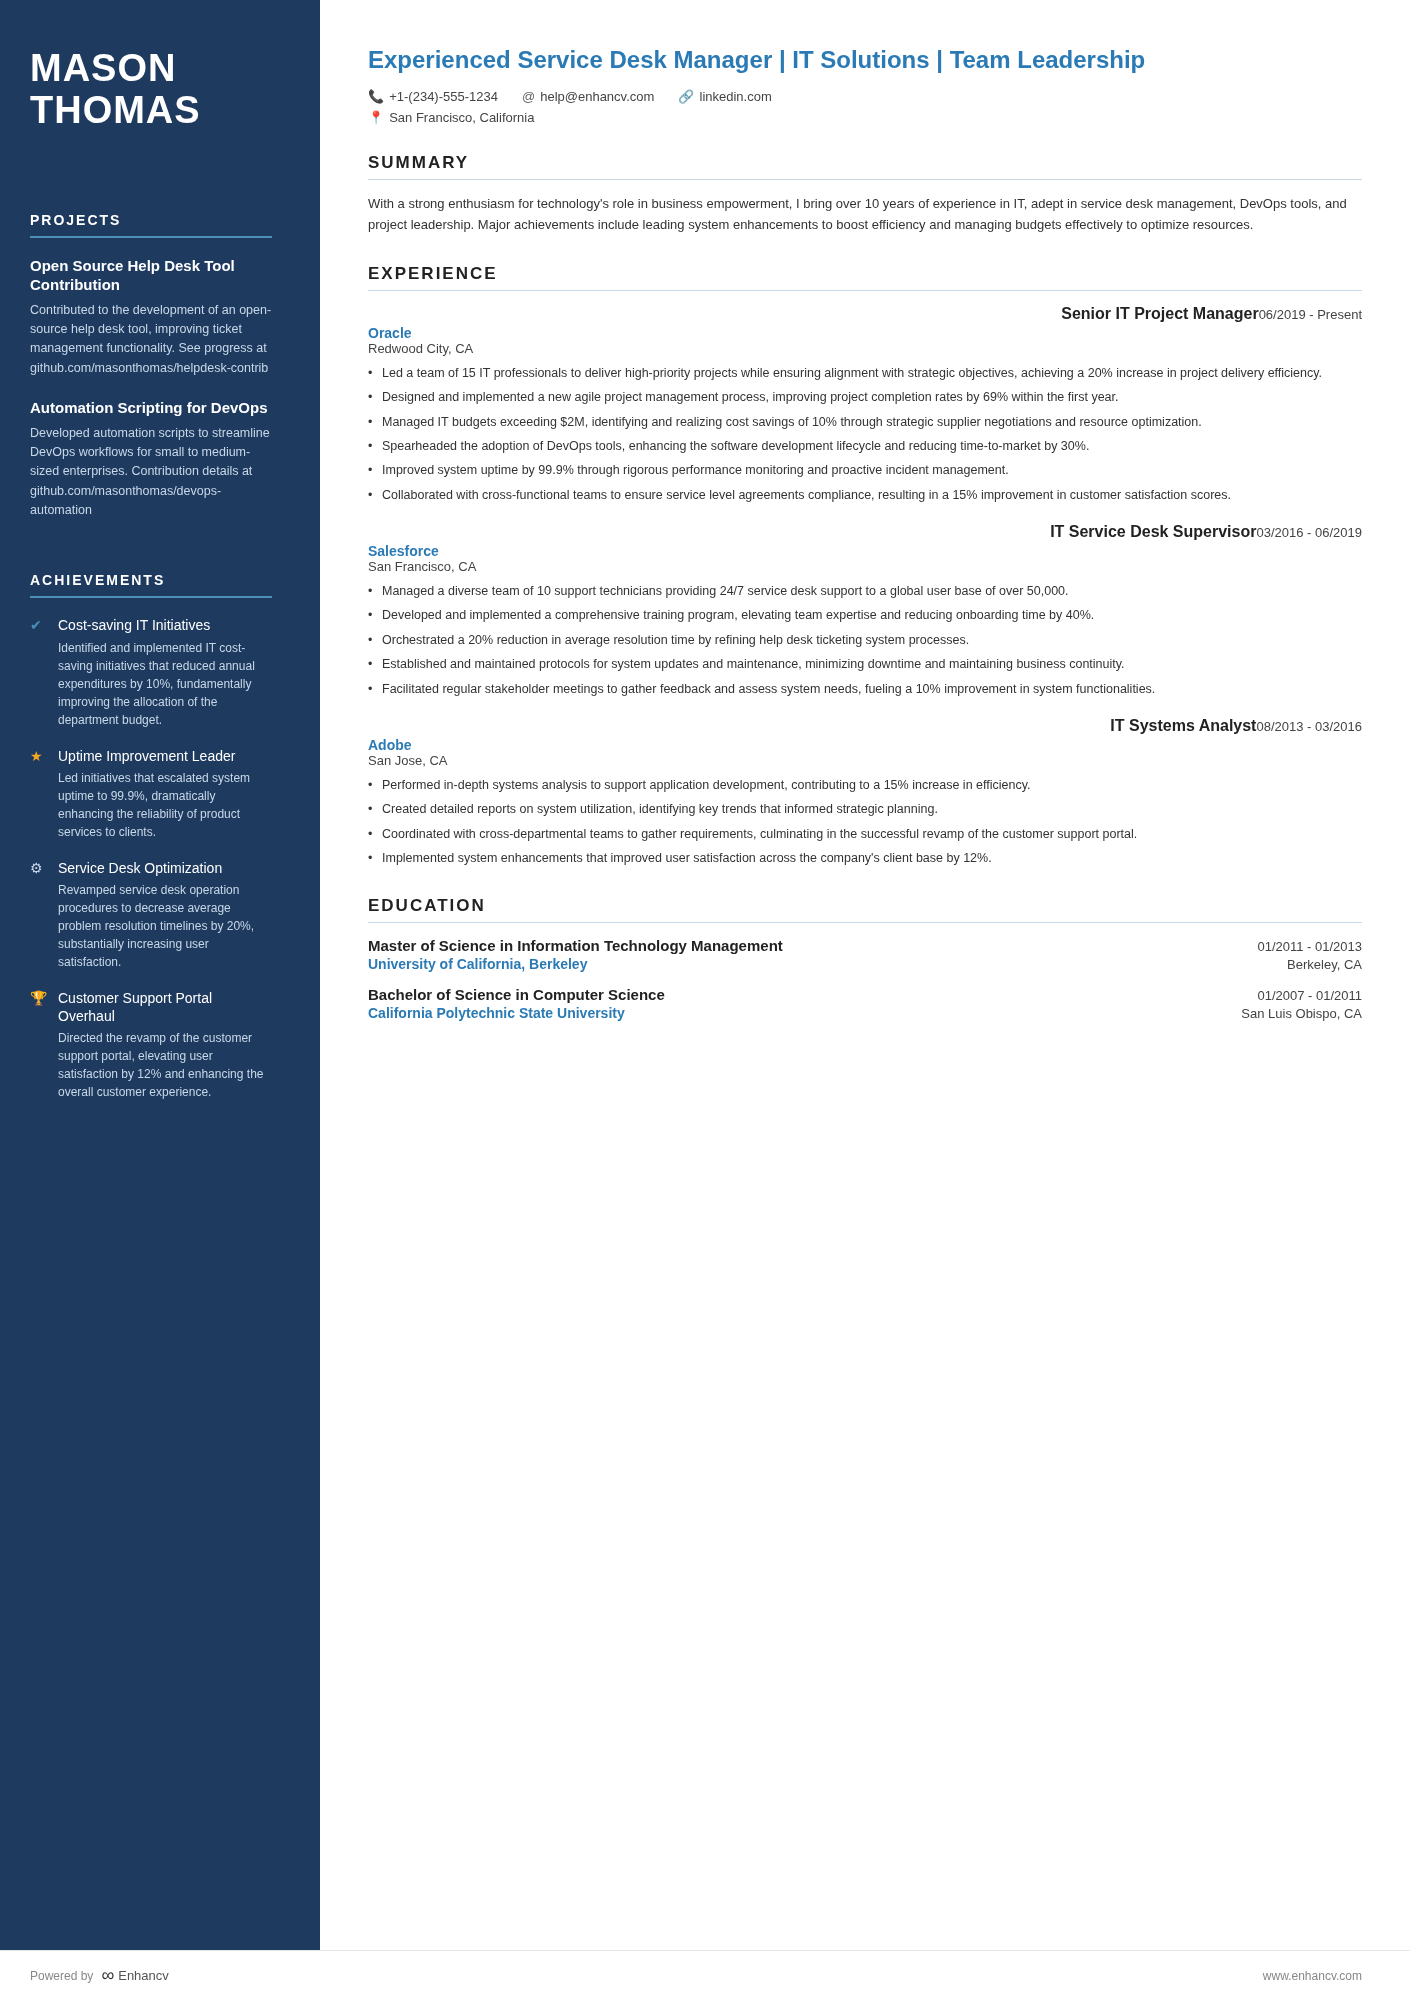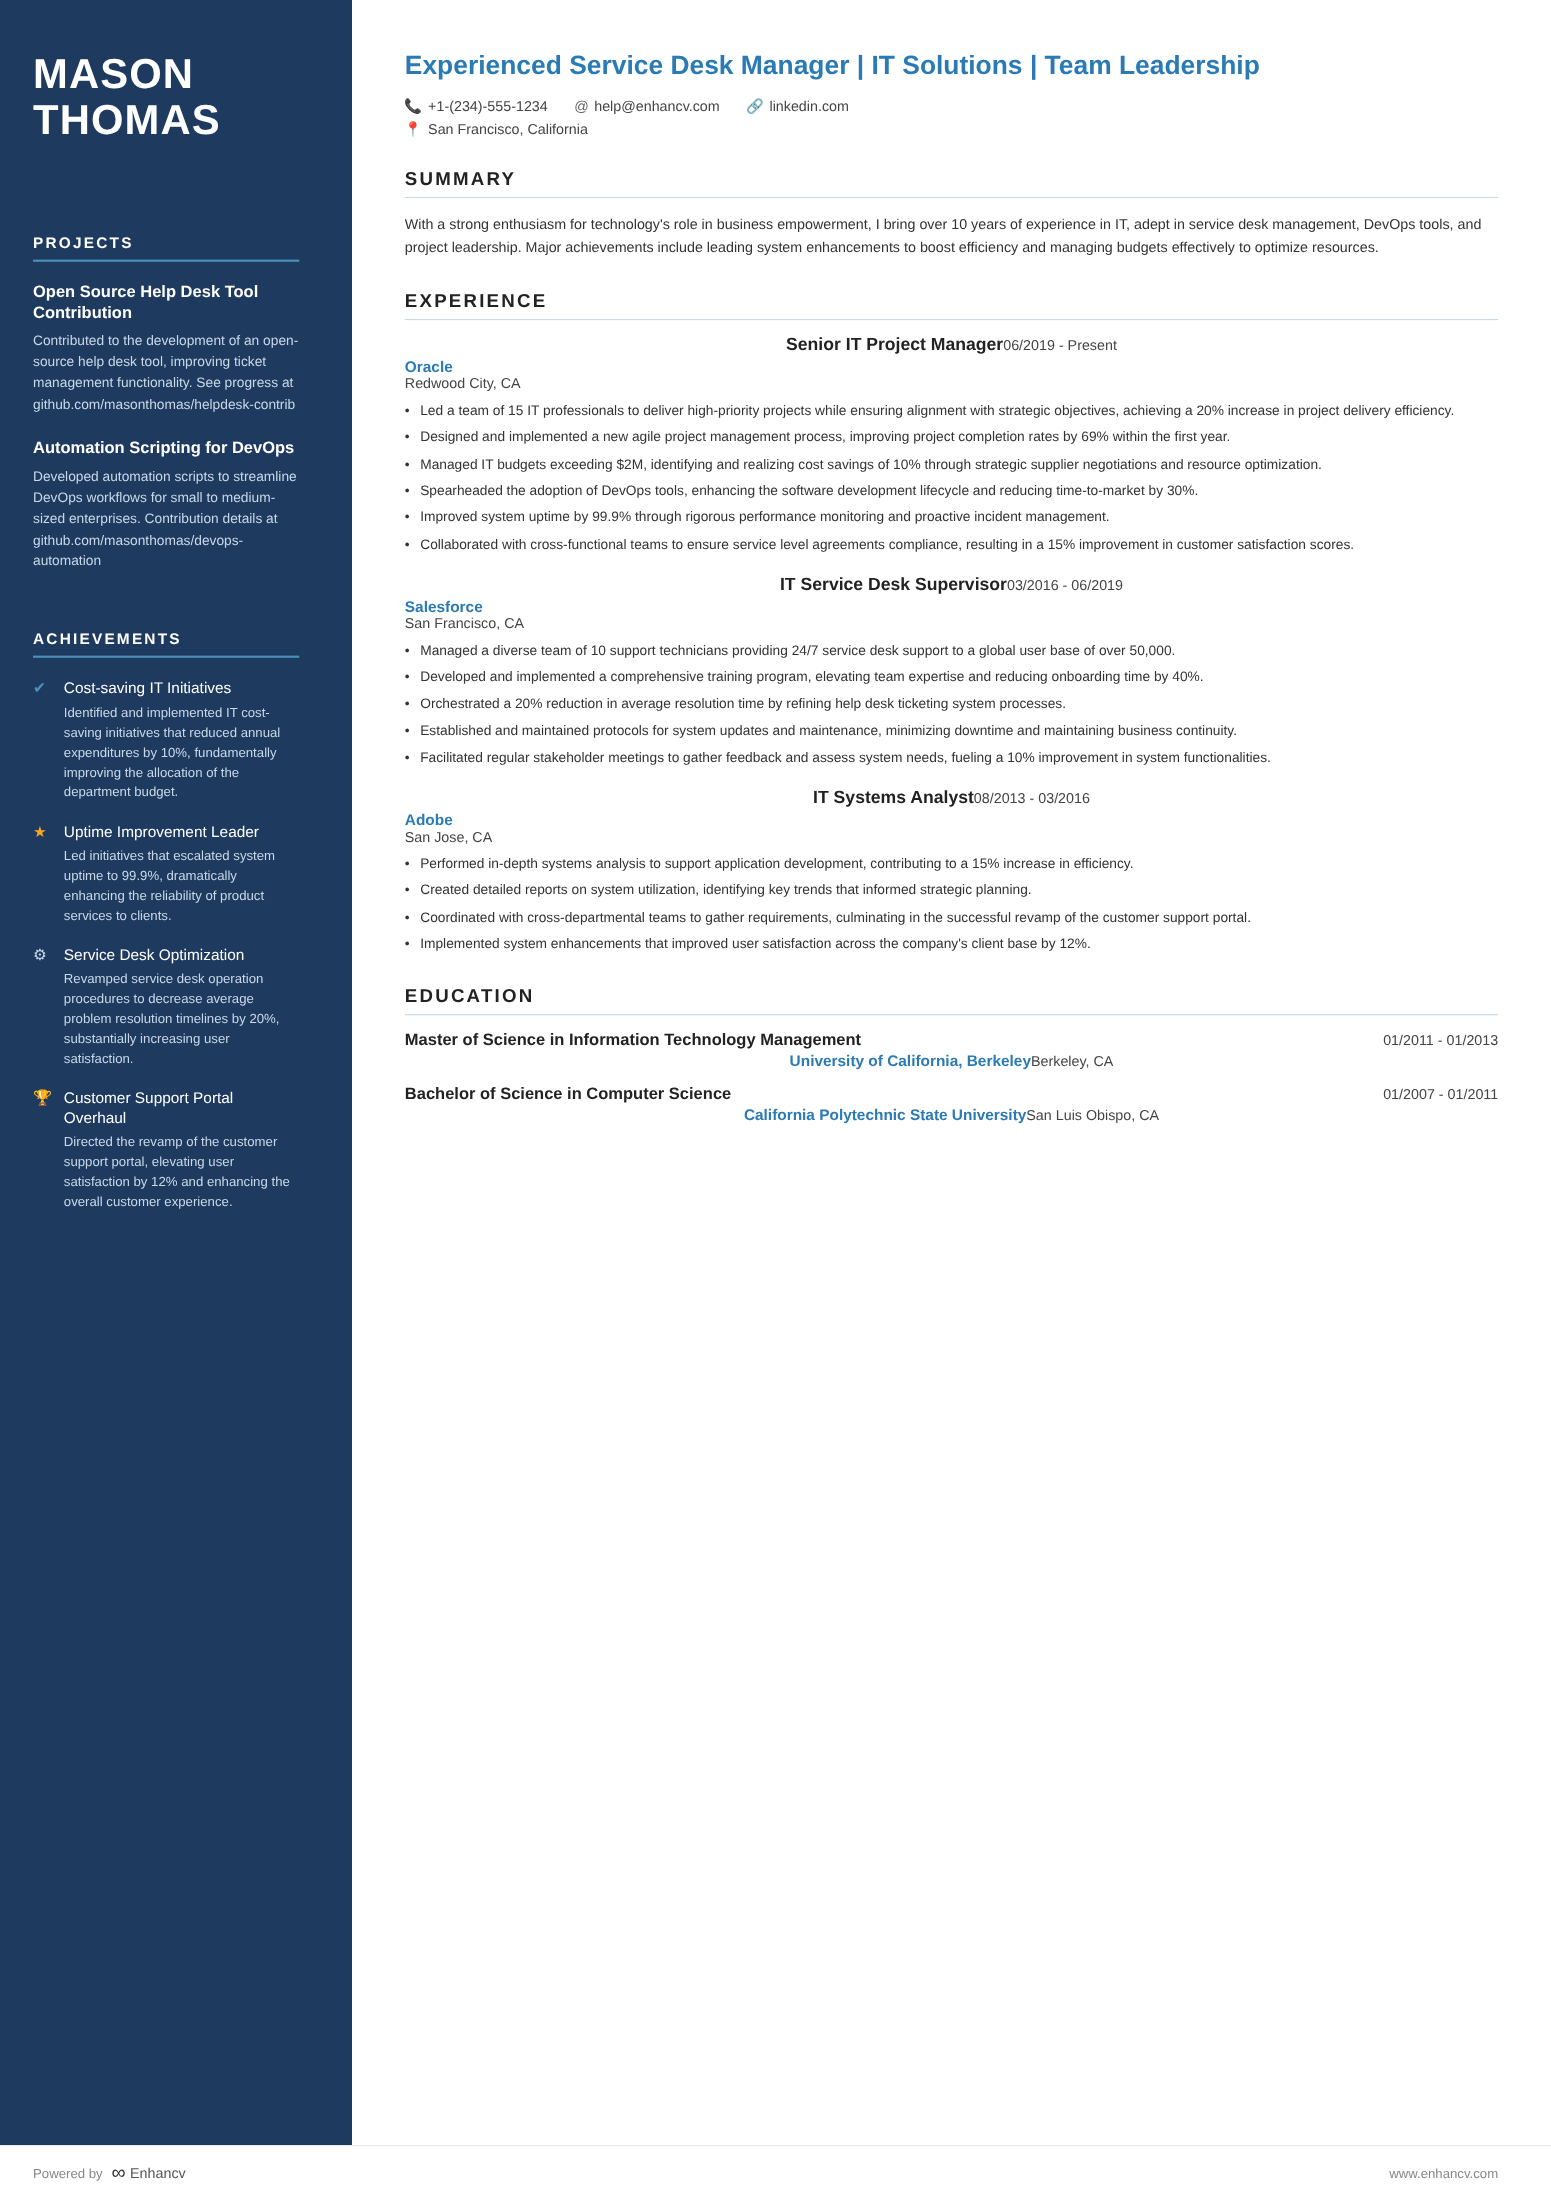--- a/index.html
+++ b/index.html
@@ -144,21 +144,21 @@
       margin-bottom: 14px;
     }
     .summary-text {
       font-size: 13px;
       color: #333;
       line-height: 1.6;
       margin-bottom: 8px;
     }
     .exp-header {
       display: flex;
-      justify-content: center;
+      justify-content: flex-end;
       align-items: baseline;
       margin-bottom: 2px;
     }
     .exp-title {
       font-size: 16px;
       font-weight: 700;
       color: #222;
     }
     .exp-dates {
       font-size: 13px;
@@ -211,21 +211,21 @@
       font-weight: 700;
       color: #222;
       max-width: 480px;
     }
     .edu-dates {
       font-size: 13px;
       color: #444;
     }
     .edu-sub {
       display: flex;
-      justify-content: center;
+      justify-content: space-between;
       align-items: baseline;
       margin-bottom: 14px;
     }
     .edu-school {
       font-size: 14px;
       font-weight: 600;
       color: #2a7ab5;
     }
     .edu-location {
       font-size: 13px;

